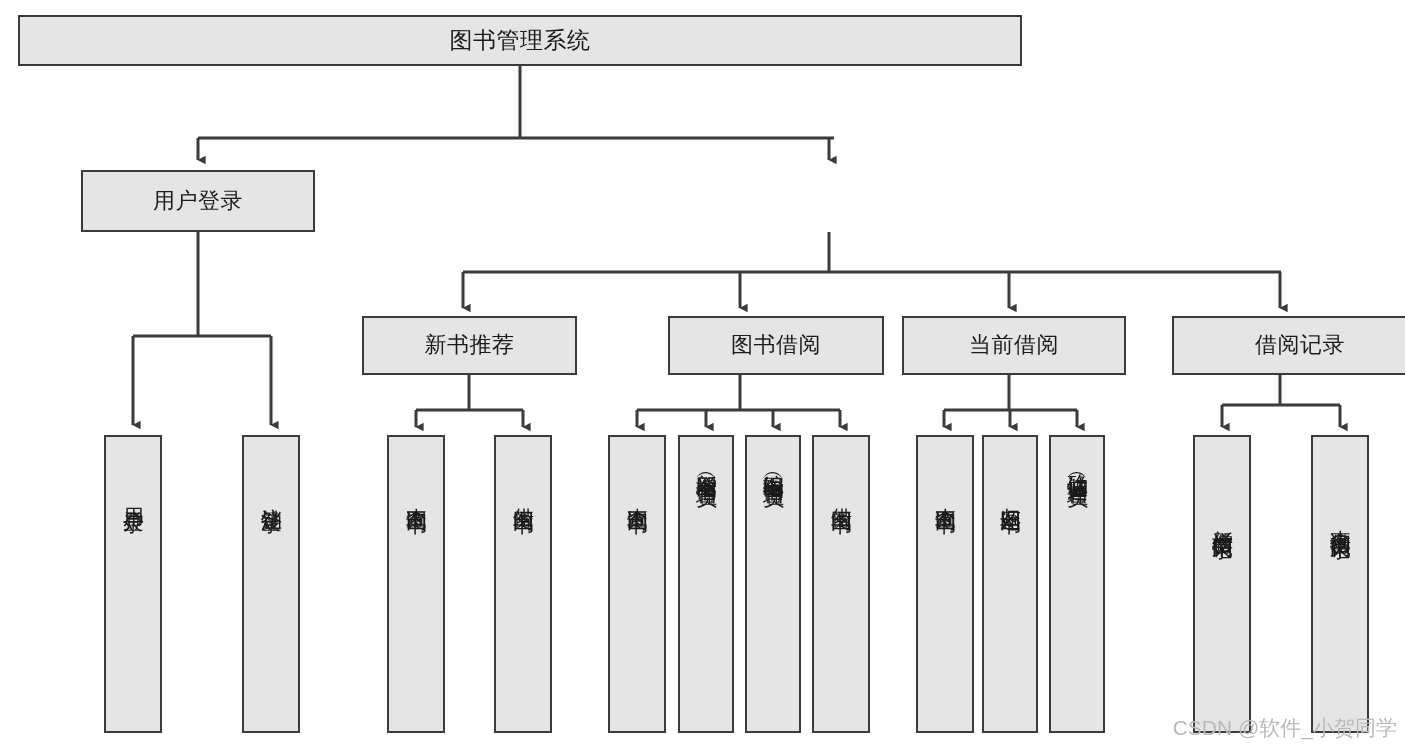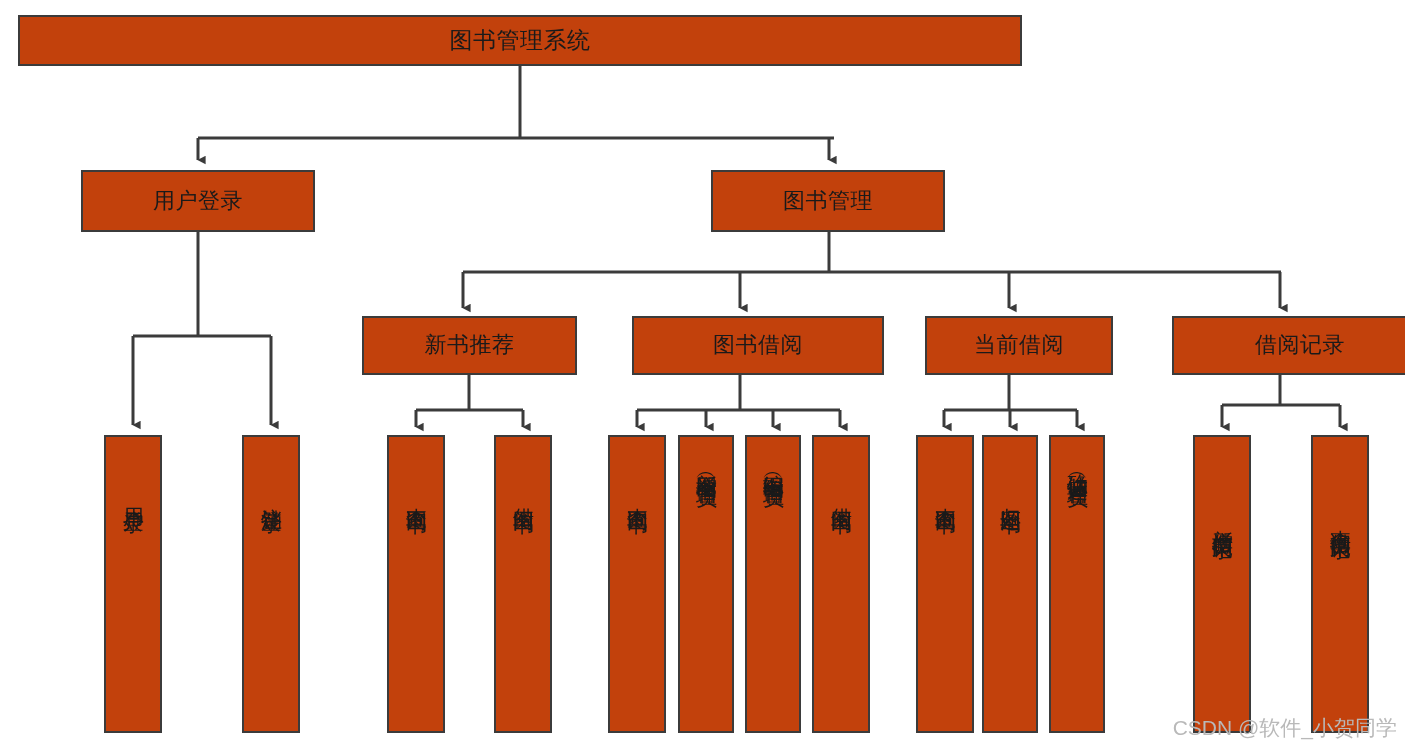--- a/index.html
+++ b/index.html
@@ -21,21 +21,21 @@
   #connector-layer {
     position: absolute;
     left: 0;
     top: 0;
     width: 1405px;
     height: 747px;
   }
   .node {
     position: absolute;
     box-sizing: border-box;
-    background: #c2410c;
+    background: #e5e5e5;
     border: 2px solid #3b3b3b;
     display: flex;
     align-items: center;
     justify-content: center;
     color: #1a1a1a;
     z-index: 2;
   }
   .node-label {
     display: block;
     text-align: center;
@@ -138,31 +138,28 @@
     </g>
   </svg>
 
   <div class="node horizontal root" style="left:18px; top:15px; width:1004px; height:51px;">
     <span class="node-label">图书管理系统</span>
   </div>
 
   <div class="node horizontal" style="left:81px; top:170px; width:234px; height:62px;">
     <span class="node-label">用户登录</span>
   </div>
-  <div class="node horizontal" style="left:711px; top:170px; width:234px; height:62px;">
-    <span class="node-label">图书管理</span>
-  </div>
 
   <div class="node horizontal" style="left:362px; top:316px; width:215px; height:59px;">
     <span class="node-label">新书推荐</span>
   </div>
-  <div class="node horizontal" style="left:632px; top:316px; width:252px; height:59px;">
+  <div class="node horizontal" style="left:668px; top:316px; width:216px; height:59px;">
     <span class="node-label">图书借阅</span>
   </div>
-  <div class="node horizontal" style="left:925px; top:316px; width:188px; height:59px;">
+  <div class="node horizontal" style="left:902px; top:316px; width:224px; height:59px;">
     <span class="node-label">当前借阅</span>
   </div>
   <div class="node horizontal" style="left:1172px; top:316px; width:256px; height:59px;">
     <span class="node-label">借阅记录</span>
   </div>
 
   <div class="node vertical pad-top" style="left:104px; top:435px; width:58px; height:298px;">
     <span class="node-label">用户登录</span>
   </div>
   <div class="node vertical pad-top" style="left:242px; top:435px; width:58px; height:298px;">

